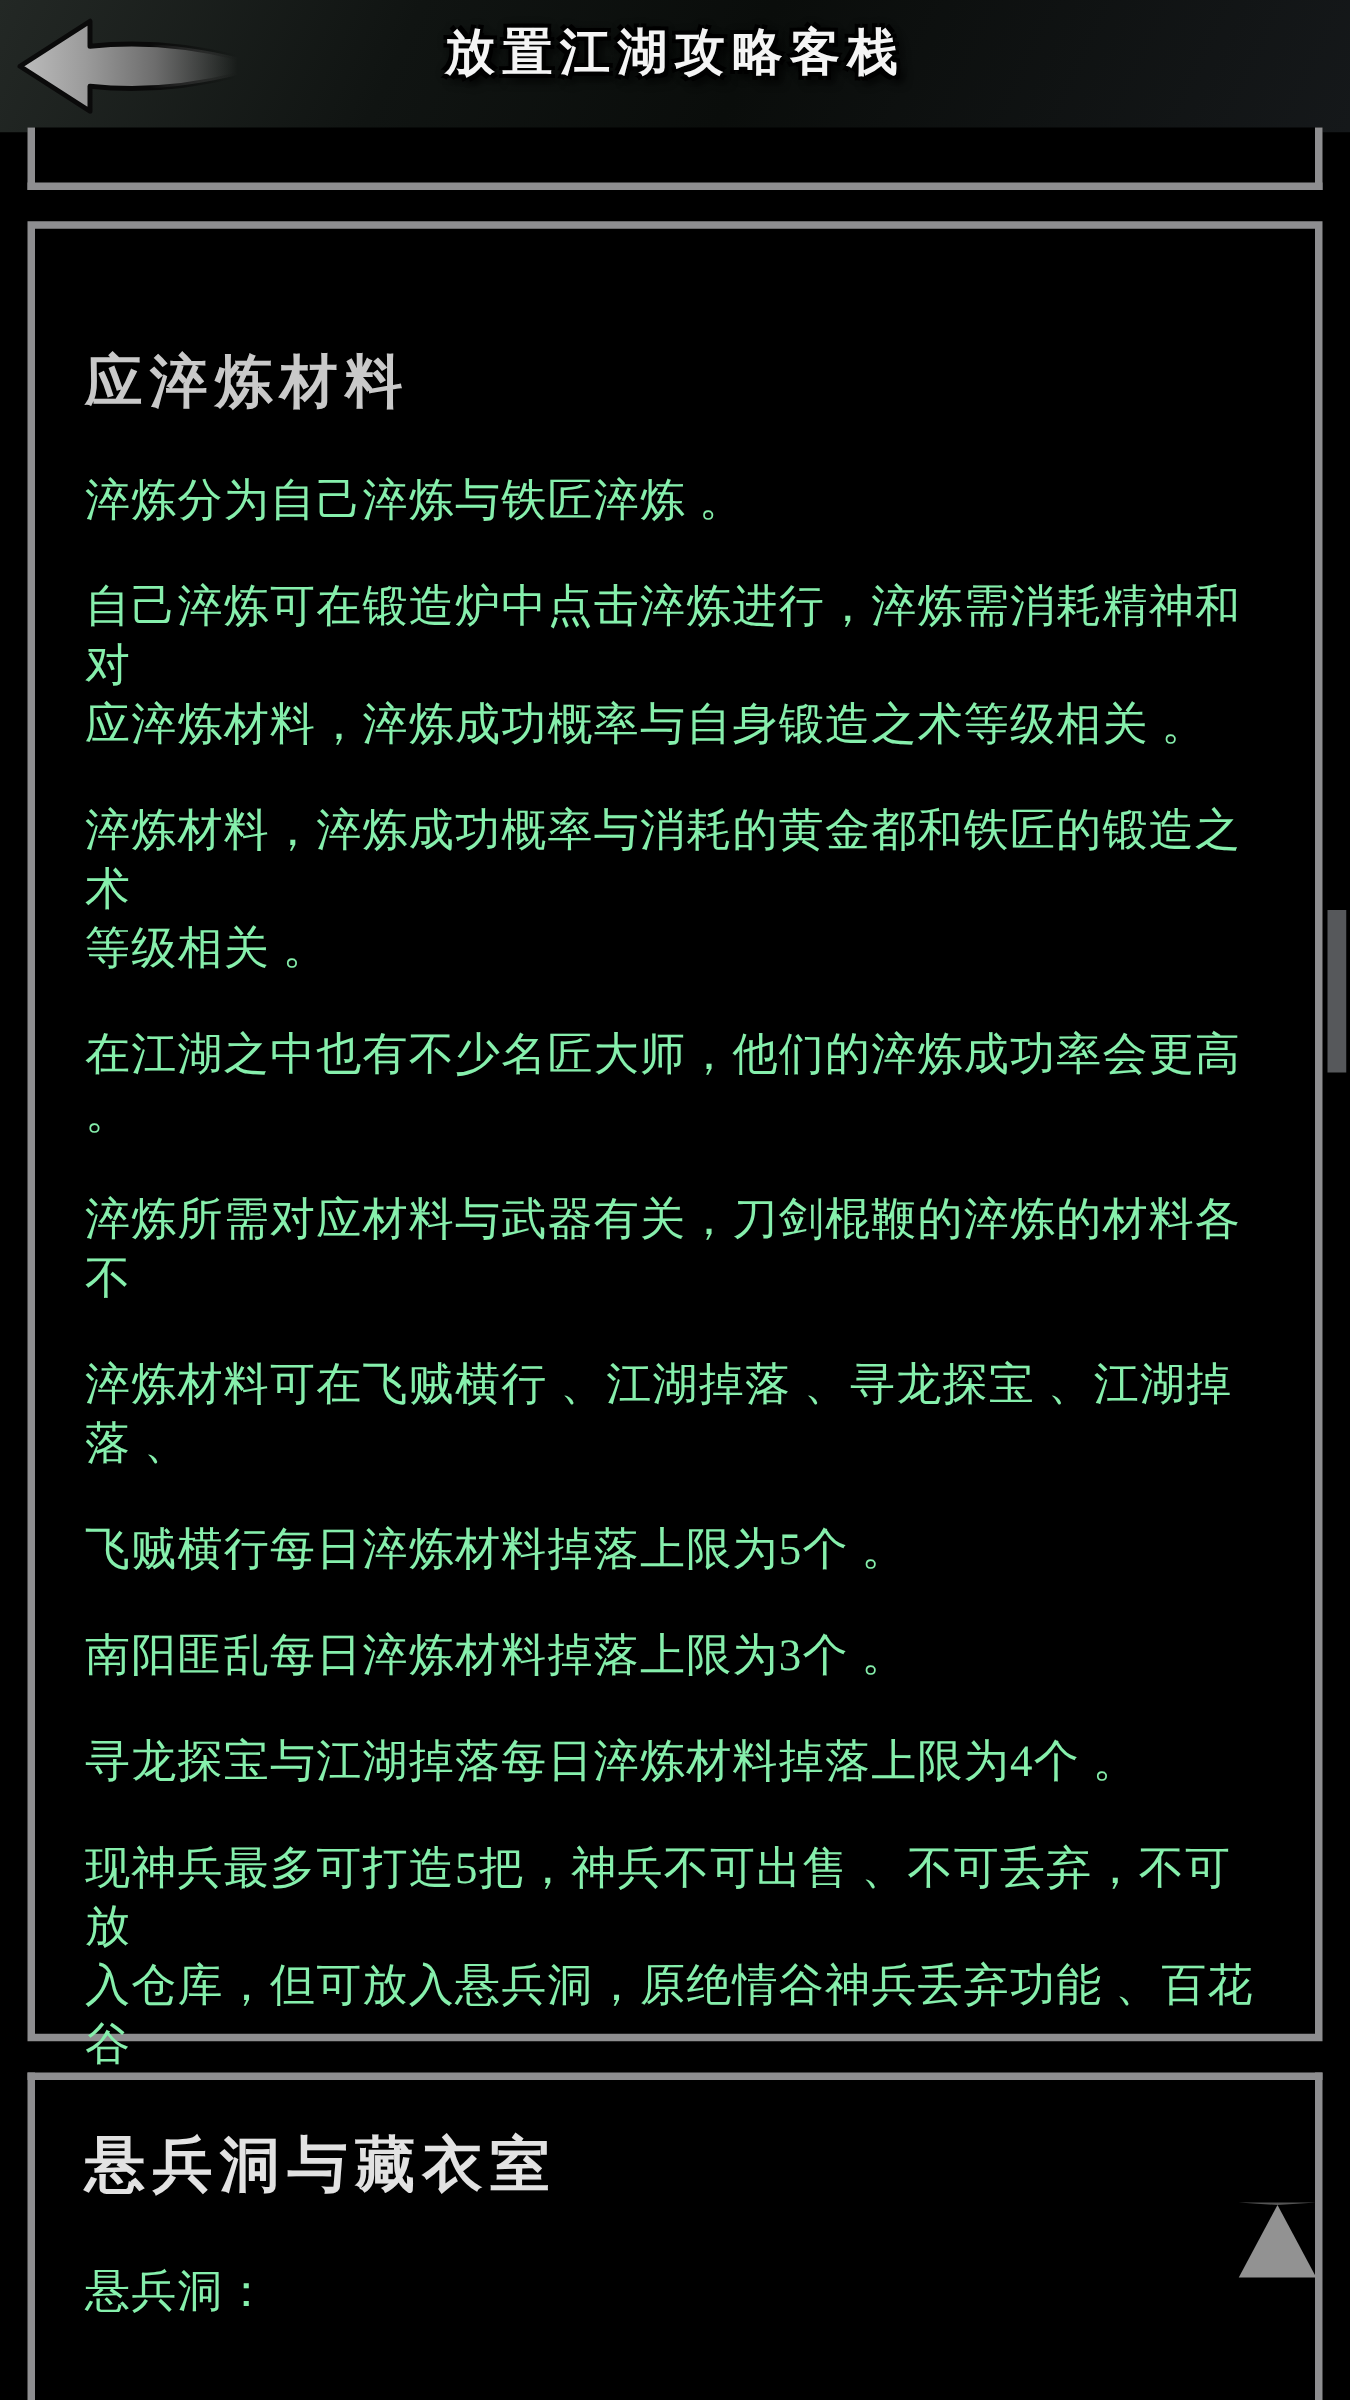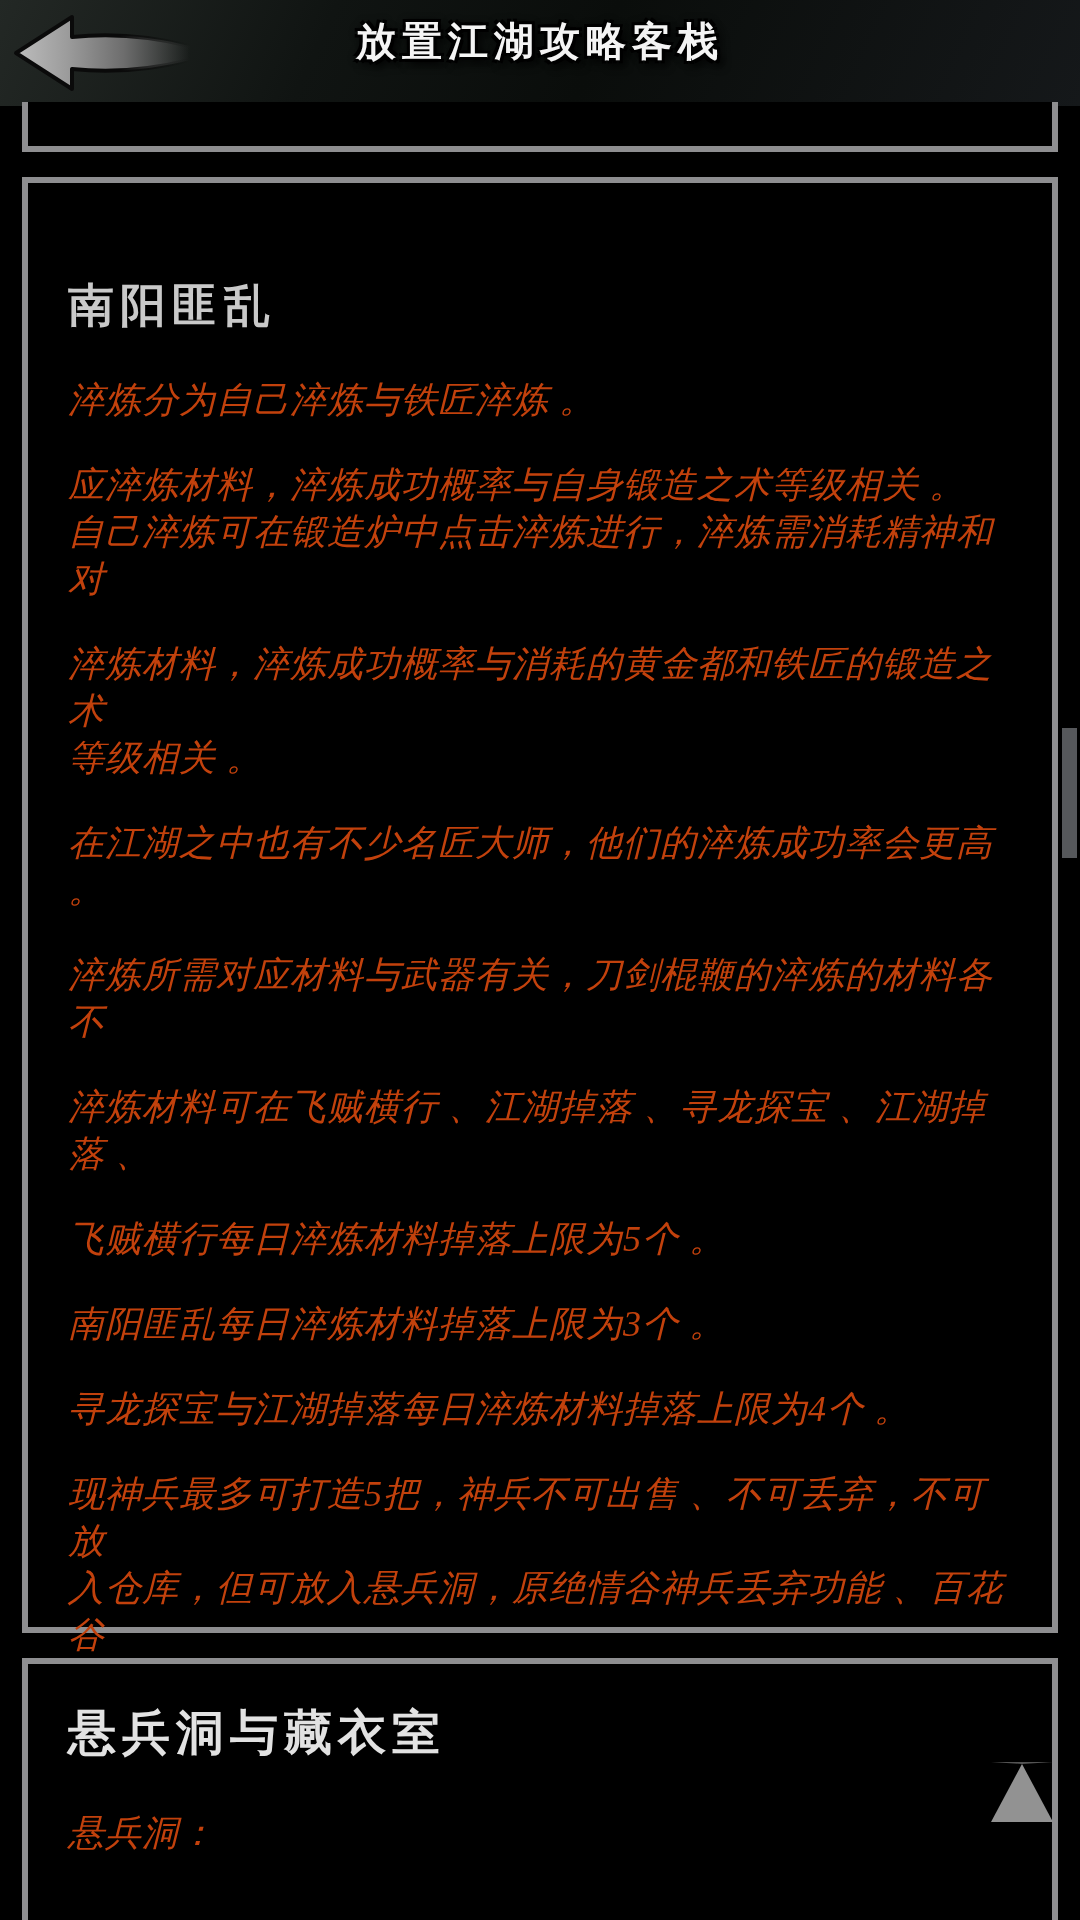--- a/index.html
+++ b/index.html
@@ -64,23 +64,22 @@
     color: #c9c9c9;
     margin: 0 0 44px 0;
   }
   .card-second .section-title {
     font-size: 48px; color: #e2e2e2; margin-bottom: 48px;
   }
   .para { margin: 0 0 38px 0; }
   .line {
     font-size: 36px; line-height: 47px;
     letter-spacing: 1px;
-    color: #c2410c;
+    color: #86efac;
     white-space: pre-wrap;
-    font-style: italic;
   }
 
   
   .scroll-top-btn {
     position: absolute; left: 991px; top: 1762px;
     width: 0; height: 0; padding: 0;
     border-left: 31px solid transparent;
     border-right: 31px solid transparent;
     border-bottom: 58px solid #929292;
     background: transparent; cursor: pointer;
@@ -115,27 +114,27 @@
       </svg>
     </span>
   </button>
   <div class="header-title">放置江湖攻略客栈</div>
 </div>
 
 <div class="card card-partial-top"></div>
 
 <div class="card card-main">
   <div class="card-content">
-      <h2 class="section-title">南阳匪乱</h2>
+      <h2 class="section-title">应淬炼材料</h2>
       <div class="para">
         <div class="line">淬炼分为自己淬炼与铁匠淬炼 。</div>
       </div>
       <div class="para">
+        <div class="line">自己淬炼可在锻造炉中点击淬炼进行，淬炼需消耗精神和对</div>
         <div class="line">应淬炼材料，淬炼成功概率与自身锻造之术等级相关 。</div>
-        <div class="line">自己淬炼可在锻造炉中点击淬炼进行，淬炼需消耗精神和对</div>
       </div>
       <div class="para">
         <div class="line">淬炼材料，淬炼成功概率与消耗的黄金都和铁匠的锻造之术</div>
         <div class="line">等级相关 。</div>
       </div>
       <div class="para">
         <div class="line">在江湖之中也有不少名匠大师，他们的淬炼成功率会更高 。</div>
       </div>
       <div class="para">
         <div class="line">淬炼所需对应材料与武器有关，刀剑棍鞭的淬炼的材料各不</div>

